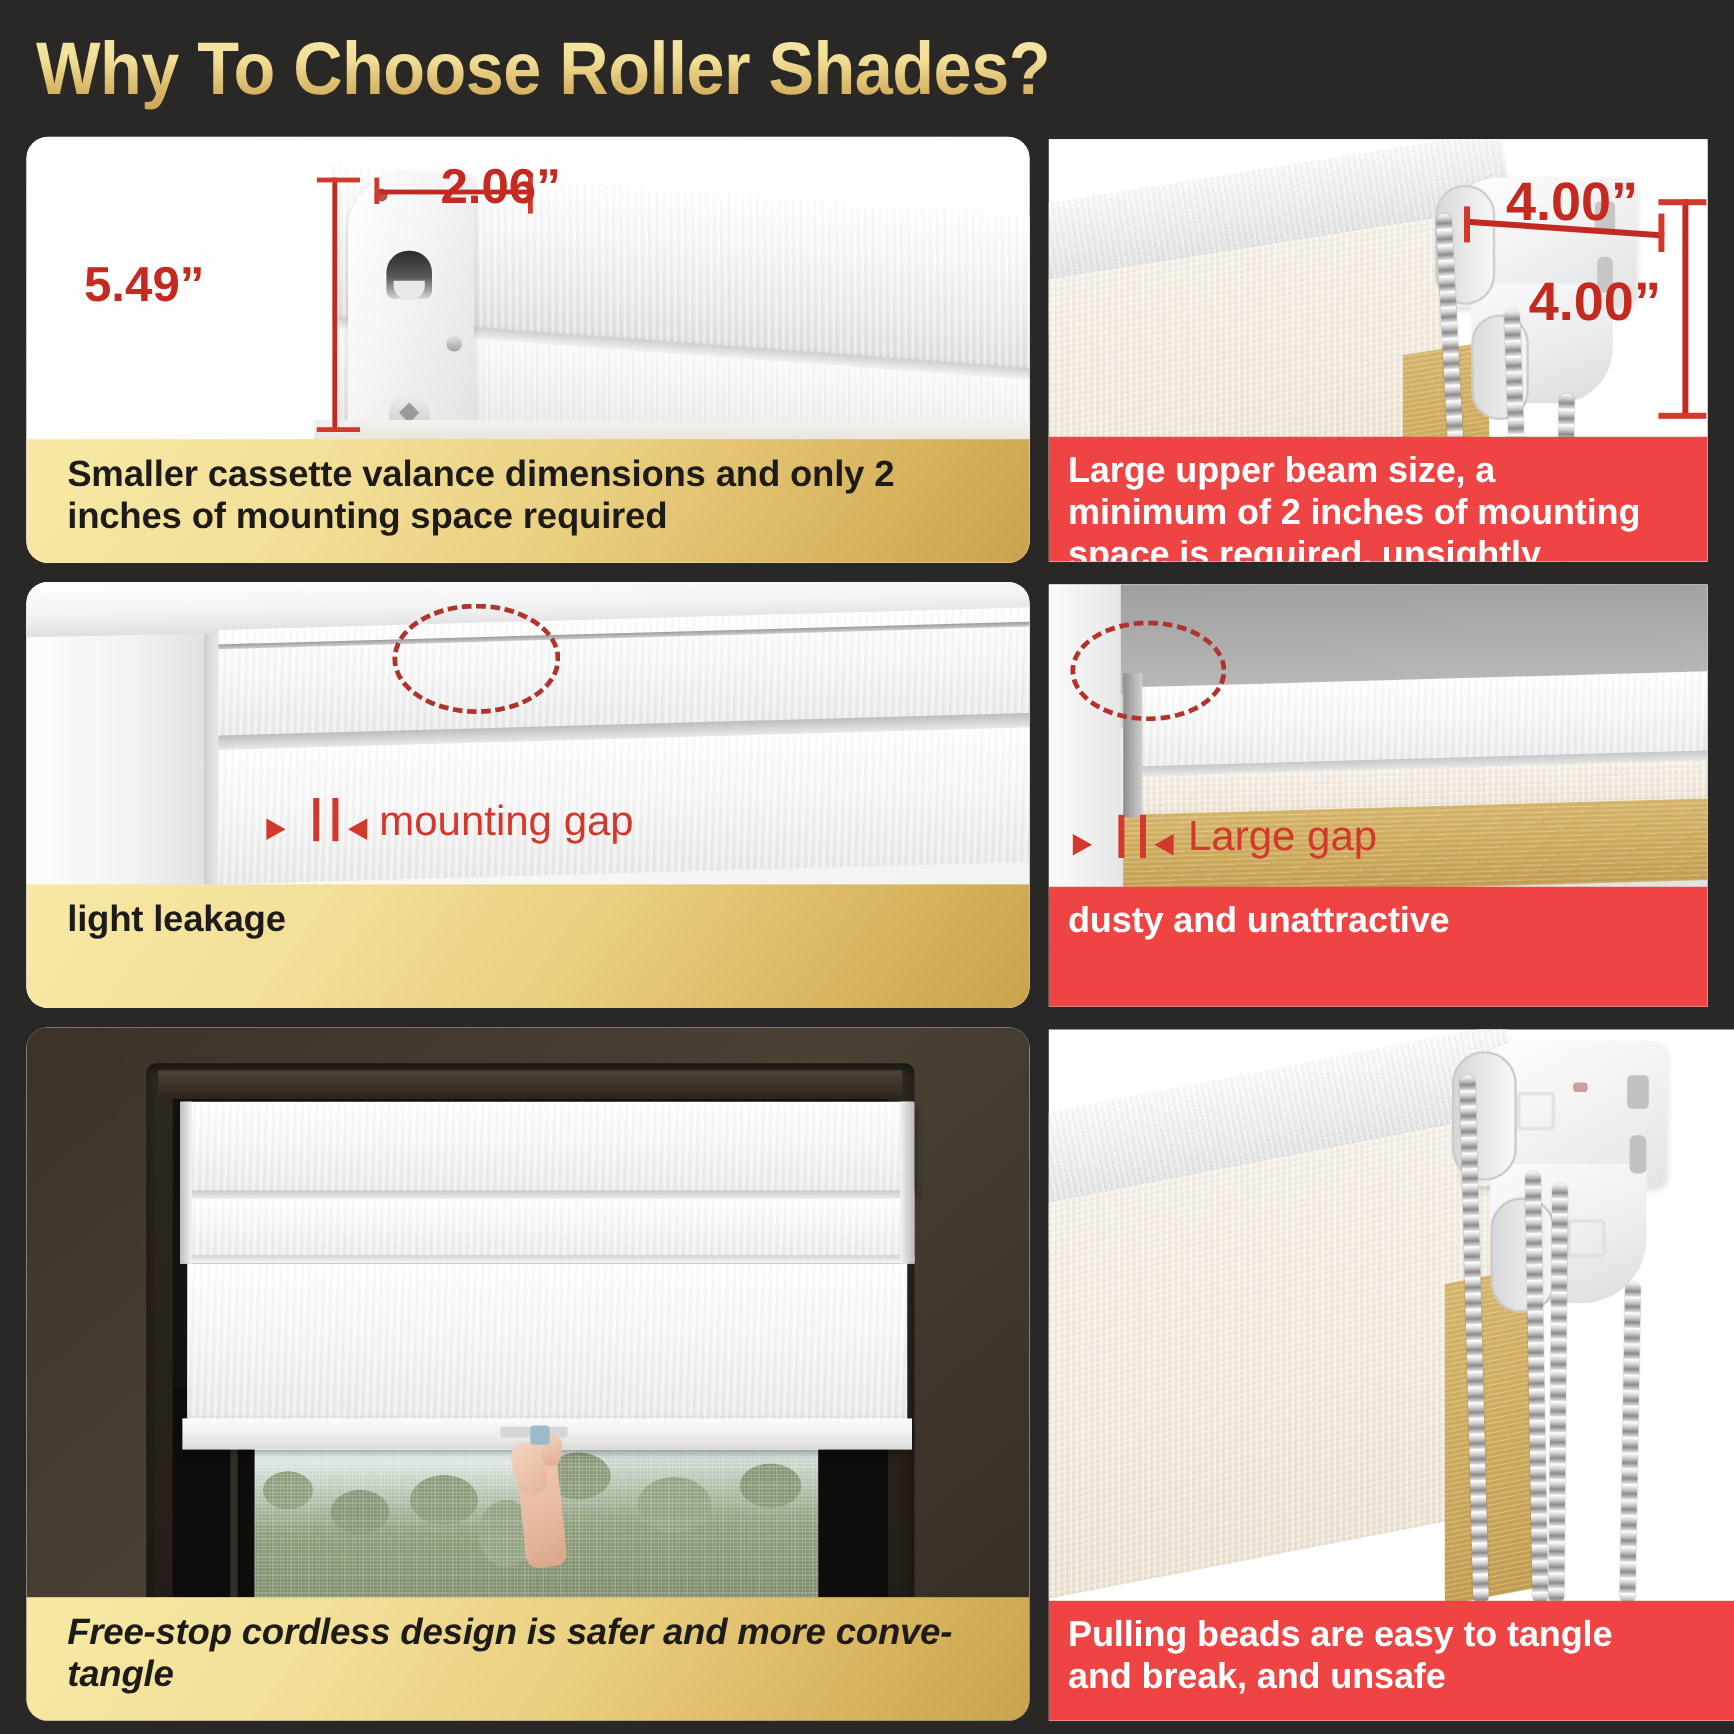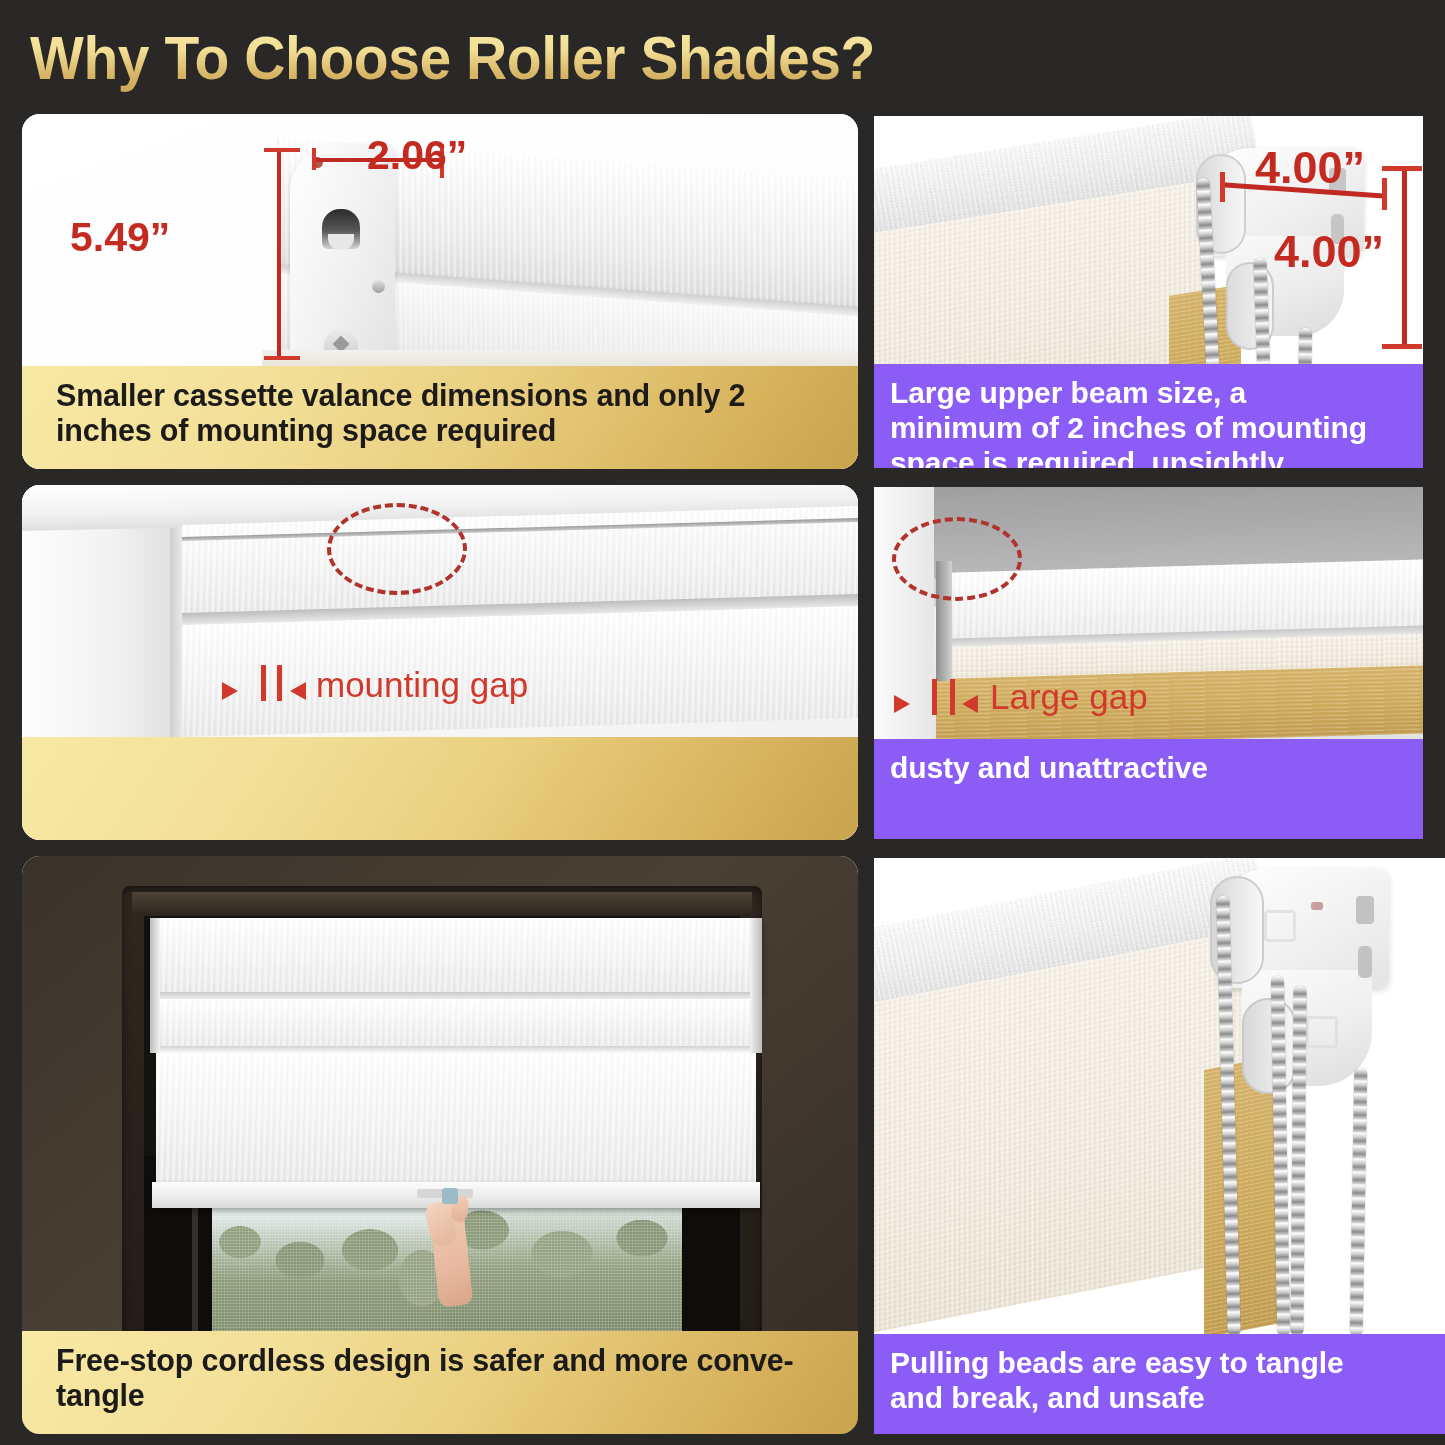--- a/index.html
+++ b/index.html
@@ -34,21 +34,21 @@
 
   
   .grid{position:absolute; left:0; top:104px; width:1445px; height:1341px;}
 
   .panel{position:absolute; overflow:hidden; background:#fff;}
   .panel.rounded{border-radius:18px;}
 
   
   #p1{left:22px;  top:10px;   width:836px; height:355px;}
   #p3{left:22px;  top:381px;  width:836px; height:355px;}
-  #p5{left:22px;  top:752px;  width:836px; height:578px;}
+  #p5{left:22px;  top:752px;  width:836px; height:578px;font-style:italic;}
   
   #p2{left:874px; top:12px;   width:549px; height:352px;}
   #p4{left:874px; top:383px;  width:549px; height:352px;}
   #p6{left:874px; top:754px;  width:620px; height:576px;}
 
   
   .cap{
     position:absolute; left:0; right:0; bottom:0;
     box-sizing:border-box;
     padding:12px 16px 10px 16px;
@@ -57,21 +57,21 @@
   }
   .cap-gold{
     background:linear-gradient(125deg,#f7e9a4 0%,#f3e099 28%,#e9cf80 55%,#d8b45e 82%,#c9a34e 100%);
     color:#1d1b19;
     font-size:30.5px;
     height:103px;
     letter-spacing:-0.2px;
     padding-left:34px;
   }
   .cap-gray{
-    background:#8b5cf6;
+    background:#ef4444;
     color:#ffffff;
     font-size:30px;
     height:100px;
     letter-spacing:-0.1px;
   }
   .cap-gray.tall{height:104px;}
   .cap .ln{display:block;white-space:nowrap;}
 
   
   .scene{position:absolute;inset:0;}
@@ -273,20 +273,21 @@
       <div class="ellipse-dash" style="left:305px;top:18px;width:132px;height:84px;"></div>
 
       <div class="arrow-r" style="left:200px;top:197px;"></div>
       <div class="tickbar" style="left:239px;top:180px;width:5px;height:36px;"></div>
       <div class="tickbar" style="left:255px;top:180px;width:5px;height:36px;"></div>
       <div class="arrow-l" style="left:268px;top:197px;"></div>
       <div class="redlabel" style="left:294px;top:180px;font-size:35px;">mounting gap</div>
     </div>
 
     <div class="cap cap-gold">
+      <span class="ln">light leakage</span>
     </div>
   </div>
 
   <div class="panel" id="p4">
     <div class="scene">
       <div style="position:absolute;inset:0;background:linear-gradient(180deg,#f7f7f7 0%,#efefef 40%,#d8d8d8 100%);"></div>
 
       <div style="position:absolute;left:0;top:0;width:549px;height:120px;background:#d3d3d3;"></div>
       <div style="position:absolute;left:58px;top:0;width:491px;height:92px;
                   background:linear-gradient(180deg,#9f9f9f,#b9b9b9);transform:skewY(-1.4deg);transform-origin:left top;"></div>

